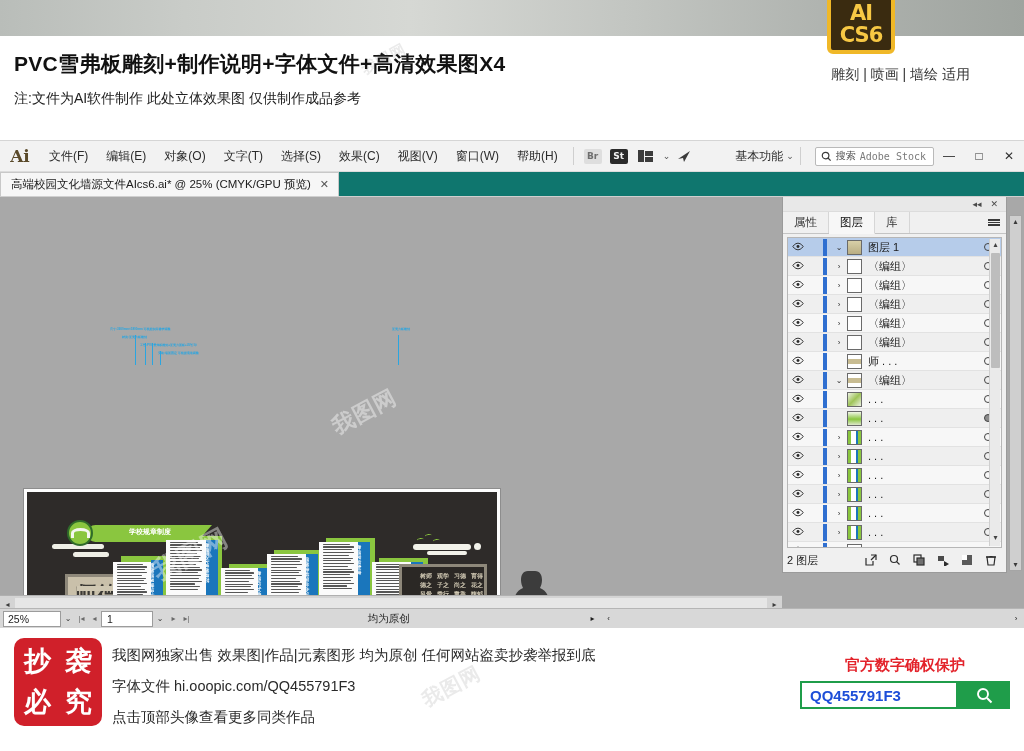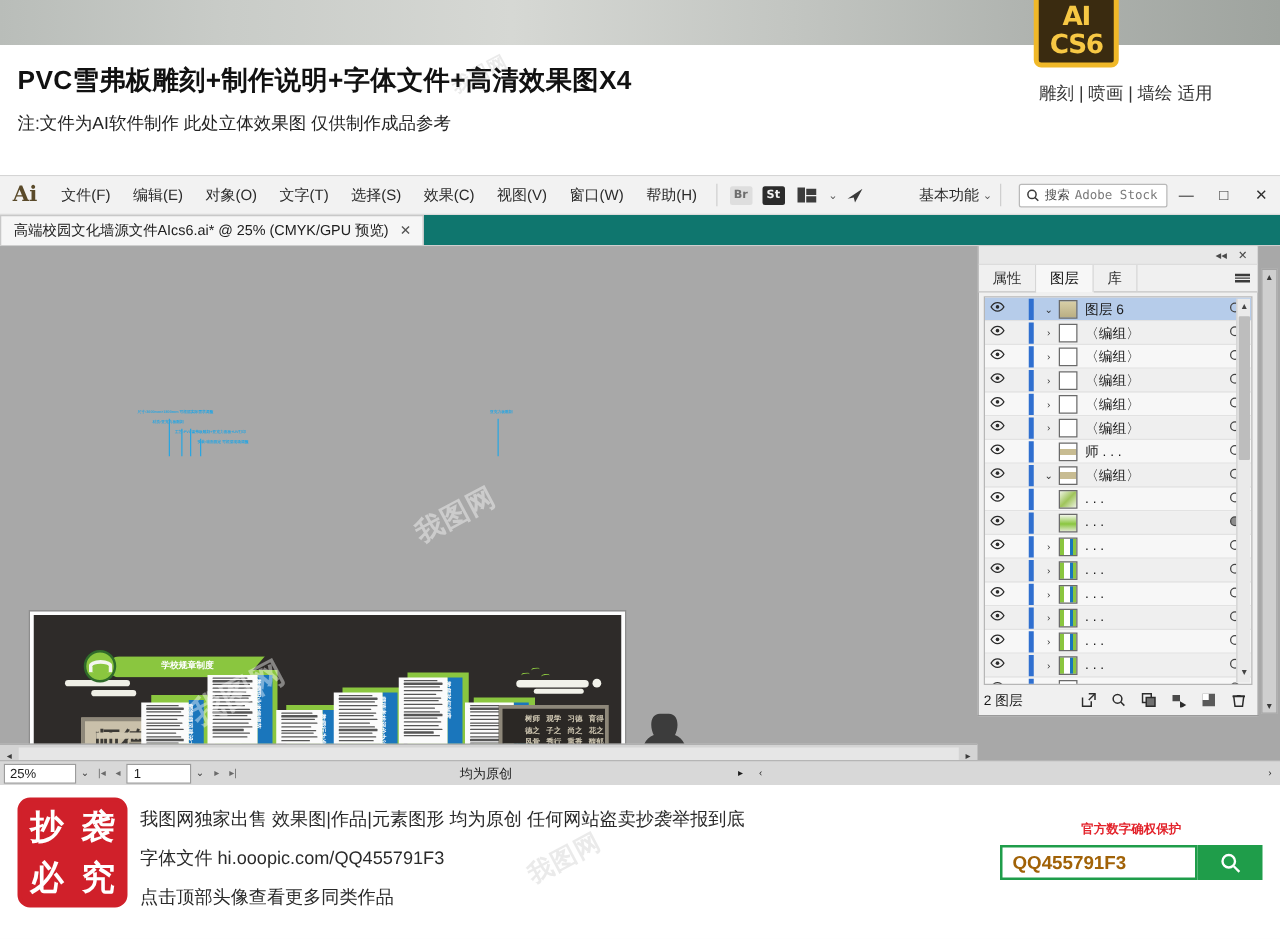--- a/index.html
+++ b/index.html
@@ -156,23 +156,23 @@
 
   
   .footer { position:absolute; left:0; top:628px; width:1024px; height:123px; background:#fff; }
   .stamp { position:absolute; left:14px; top:10px; width:88px; height:88px; background:#d0202a;
            border-radius:10px; display:grid; grid-template-columns:1fr 1fr; grid-template-rows:1fr 1fr;
            align-items:center; justify-items:center; border:3px solid #d0202a; }
   .stamp span { color:#fff; font-size:27px; font-weight:bold; line-height:1; }
   .f-lines { position:absolute; left:112px; top:18px; }
   .f-lines div { font-size:14.5px; color:#2a2a2a; margin-bottom:12px; }
   .f-right { position:absolute; left:800px; top:28px; width:210px; }
-  .f-right .rt { color:#e3232b; font-size:10px; font-weight:bold; text-align:center; margin-bottom:6px; }
+  .f-right .rt { color:#e3232b; font-size:15px; font-weight:bold; text-align:center; margin-bottom:6px; }
   .srow { display:flex; height:28px; }
-  .srow .inp { flex:1; border:2px solid #1f9d4a; background:#fff; color:#a16207; font-weight:bold;
+  .srow .inp { flex:1; border:2px solid #1f9d4a; background:#fff; color:#1d4ed8; font-weight:bold;
                font-size:15px; display:flex; align-items:center; padding-left:8px; }
   .srow .btn { width:52px; background:#1f9d4a; display:flex; align-items:center; justify-content:center;
                color:#fff; font-size:15px; }
 
   
   .wm { position:absolute; color:rgba(255,255,255,.42); font-size:15px; font-weight:bold;
         transform: rotate(-28deg); pointer-events:none; letter-spacing:1px; }
   .wm.d { color:rgba(90,90,90,.13); }
 </style>
 </head>
@@ -475,21 +475,21 @@
             <div id="layerRows">
                 <div class="lrow sel">
                   <div class="eye"><svg width="12" height="9" viewBox="0 0 14 9">
                       <path d="M7 .6C3.4.6 1 4.5 1 4.5s2.4 3.9 6 3.9 6-3.9 6-3.9S10.6.6 7 .6z" fill="none" stroke="#2b2b2b" stroke-width="1.1"></path>
                       <circle cx="7" cy="4.5" r="1.7" fill="#2b2b2b"></circle>
                     </svg></div>
                   <div class="lock"></div>
                   <div class="colbar"></div>
                   <div class="tw">⌄</div>
                   <div class="thumb" style="background:linear-gradient(180deg,#d8cfa8,#b9ae83);"></div>
-                  <div class="nm">图层 6</div>
+                  <div class="nm">图层 1</div>
                   <div class="tgt"><span class="tcircle"></span></div>
                 </div>
                 <div class="lrow">
                   <div class="eye"><svg width="12" height="9" viewBox="0 0 14 9">
                       <path d="M7 .6C3.4.6 1 4.5 1 4.5s2.4 3.9 6 3.9 6-3.9 6-3.9S10.6.6 7 .6z" fill="none" stroke="#2b2b2b" stroke-width="1.1"></path>
                       <circle cx="7" cy="4.5" r="1.7" fill="#2b2b2b"></circle>
                     </svg></div>
                   <div class="lock"></div>
                   <div class="colbar"></div>
                   <div class="tw">›</div>

